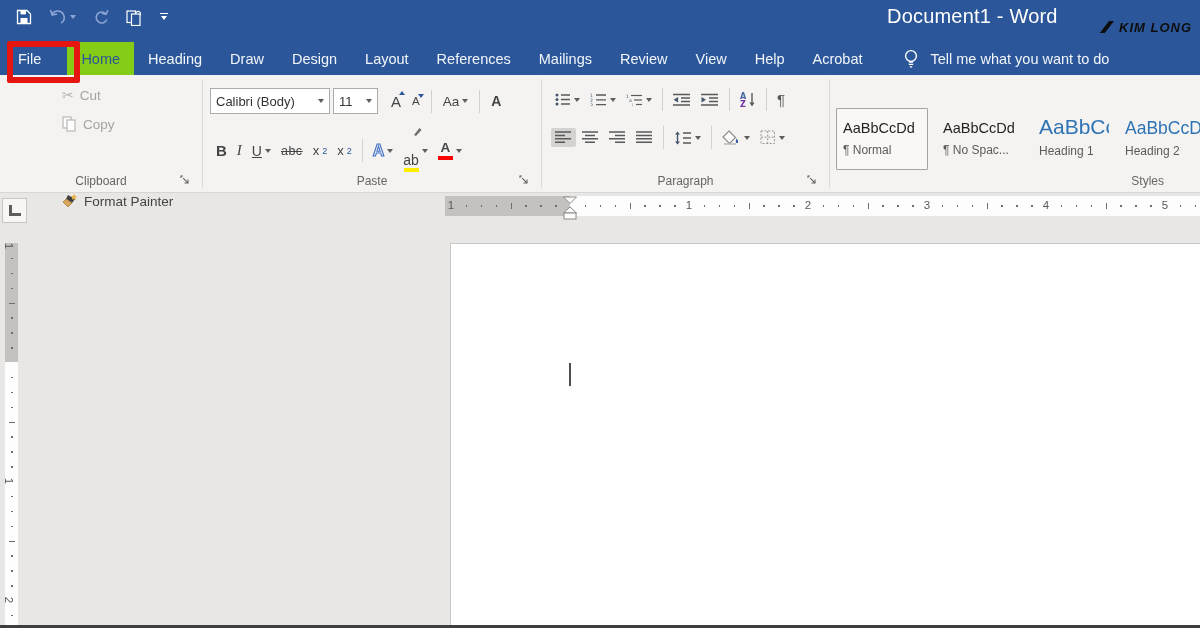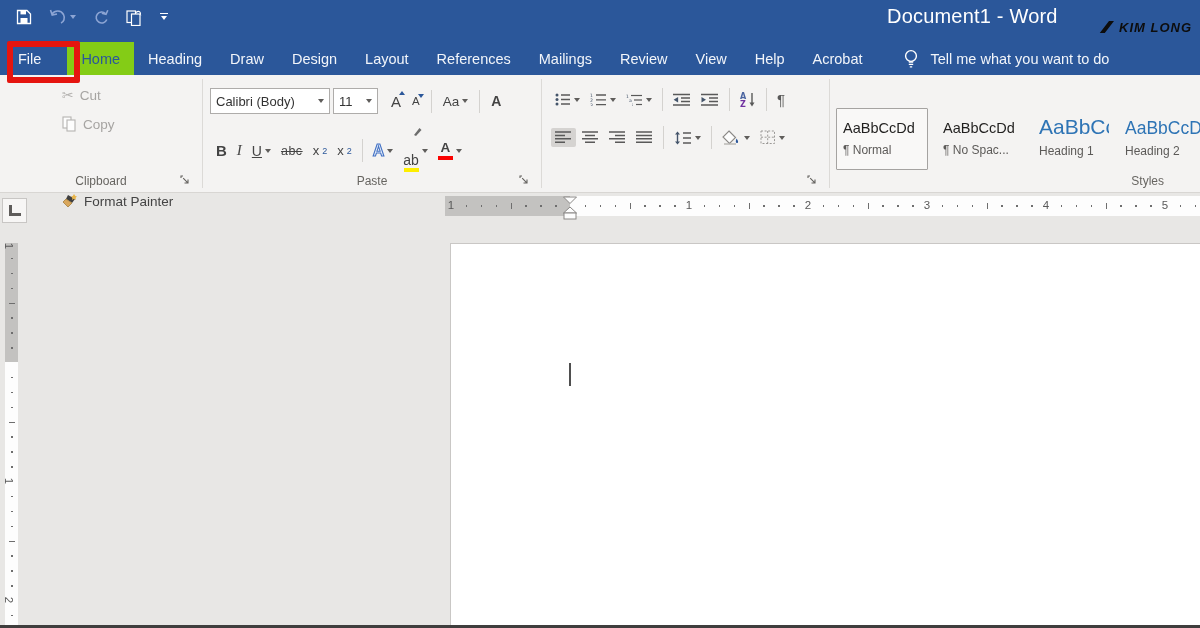--- a/index.html
+++ b/index.html
@@ -393,20 +393,21 @@
           <span class="car"></span>
         </span>
         <span class="rbtn">
           <svg width="16" height="15" viewBox="0 0 16 15">
               <rect x="1" y="1" width="13.5" height="12.5" fill="none" stroke="#9a9896" stroke-width="1" stroke-dasharray="2,1.6"></rect>
               <path d="M7.7 1v12.5 M1 7.2h13.5" stroke="#9a9896" stroke-width="1" stroke-dasharray="2,1.6"></path>
             </svg>
           <span class="car"></span>
         </span>
       </div>
+      <div class="glabel">Paragraph</div>
       <span class="launcher">
         <svg width="10" height="10" viewBox="0 0 10 10">
             <path d="M1 3V1h2 M3.2 3.2 L7.8 7.8 M8 4.5V8H4.5" fill="none" stroke="#63615e" stroke-width="1.1"></path>
           </svg>
       </span>
     </div>
     <div class="vsep" style="left:829px;"></div>
 
     <div class="group g-styles">
       <div class="cards">

